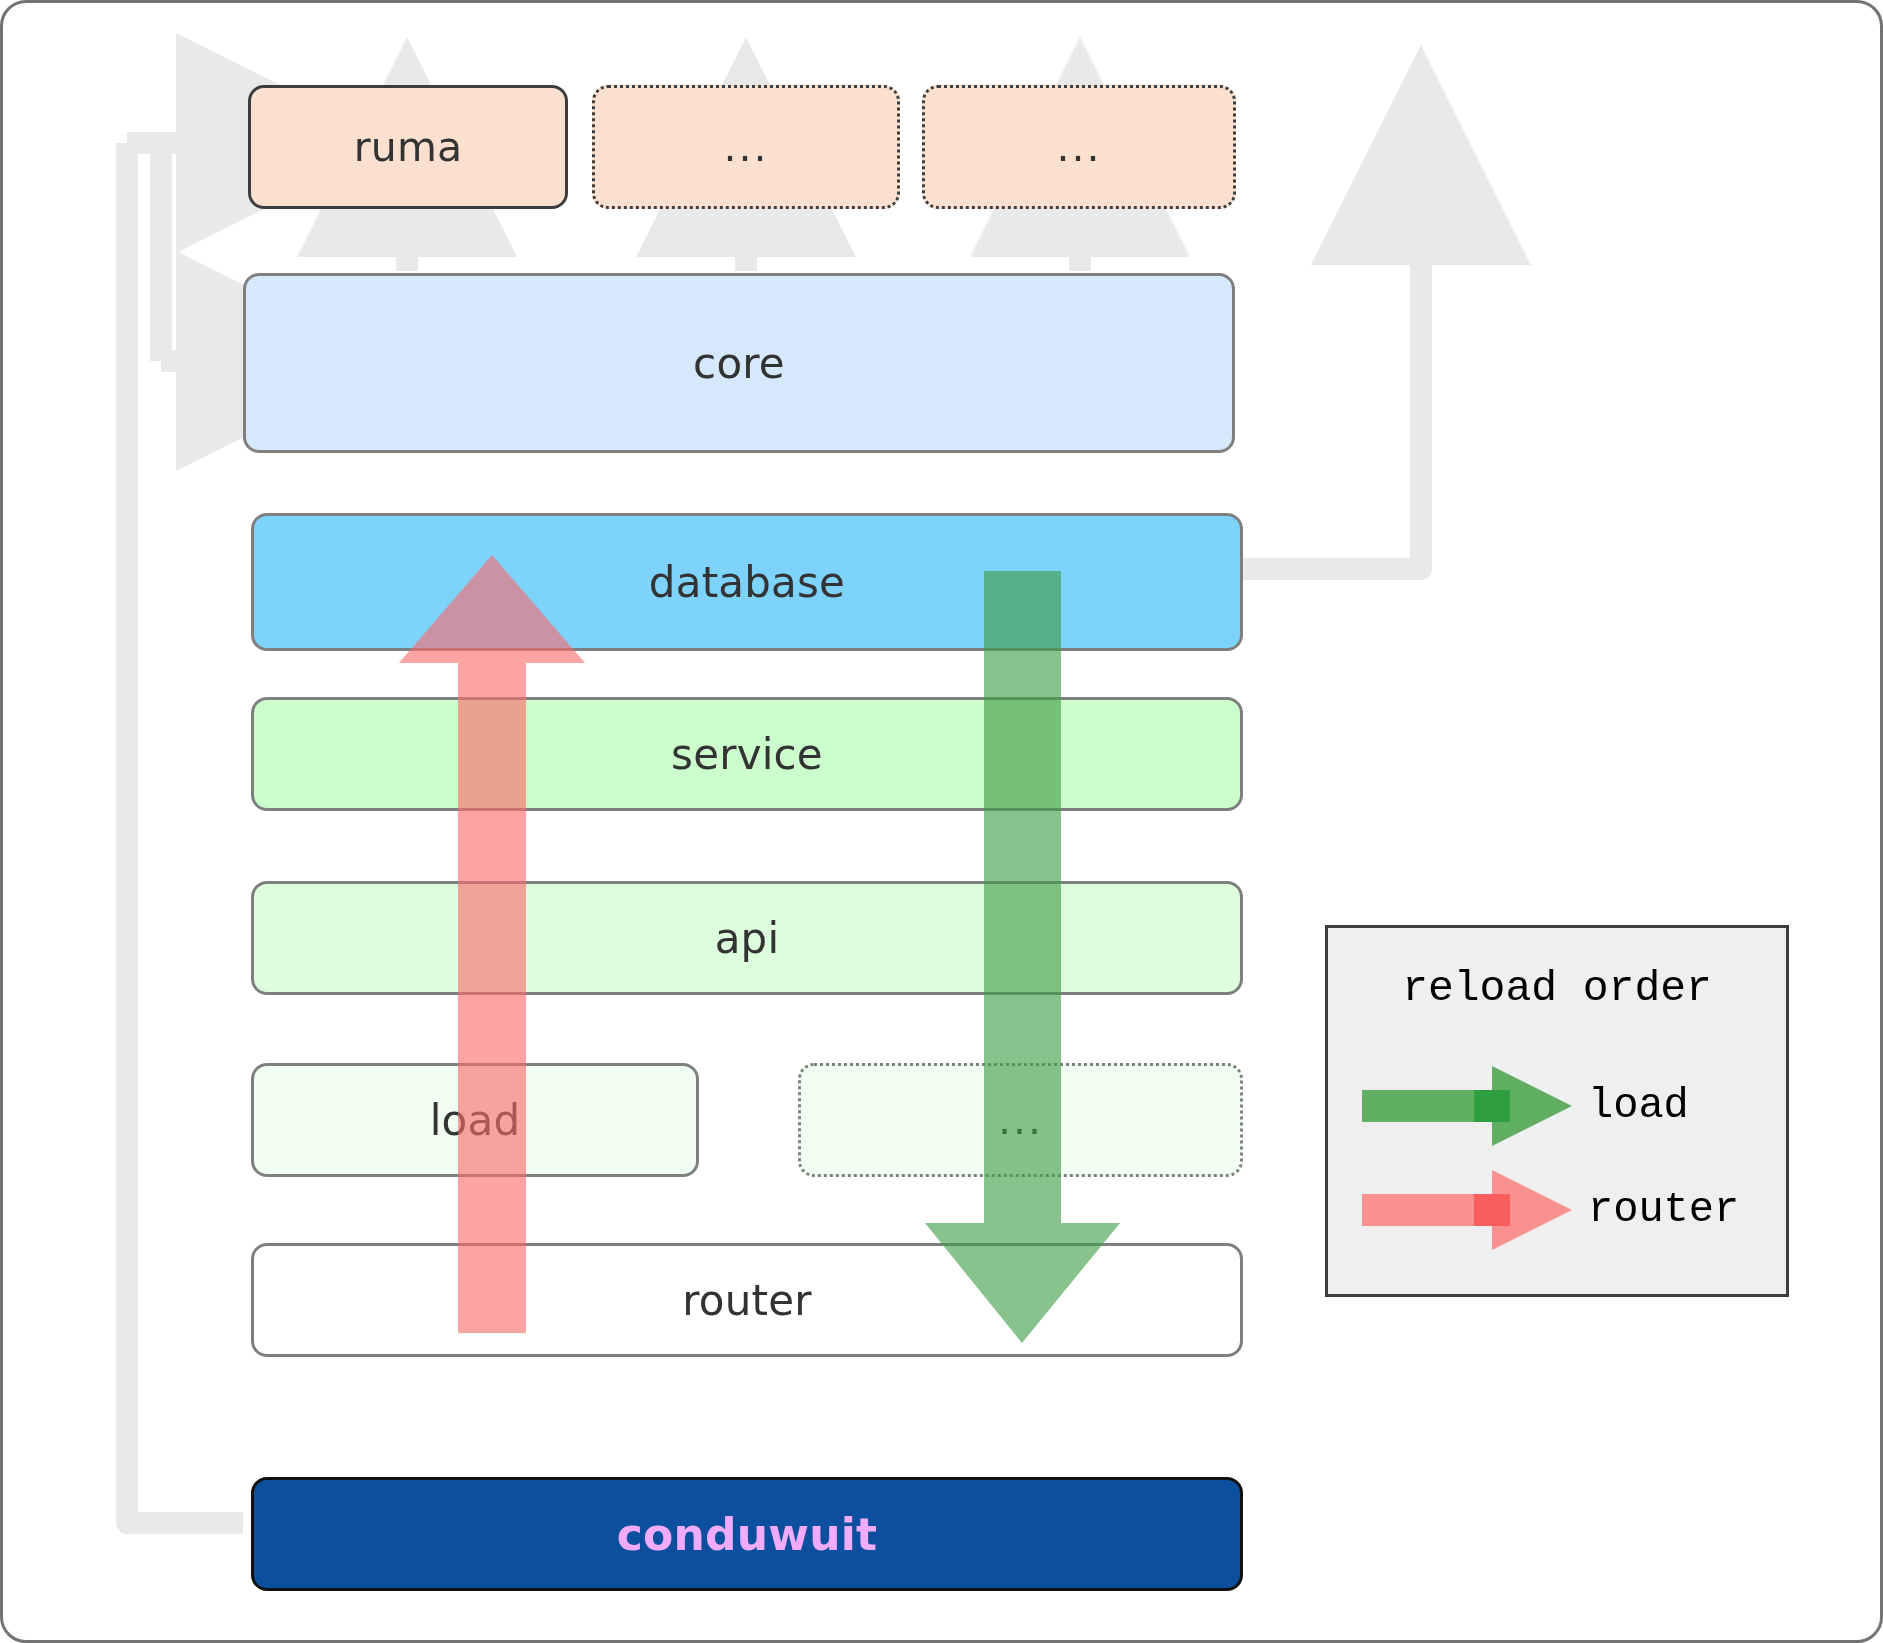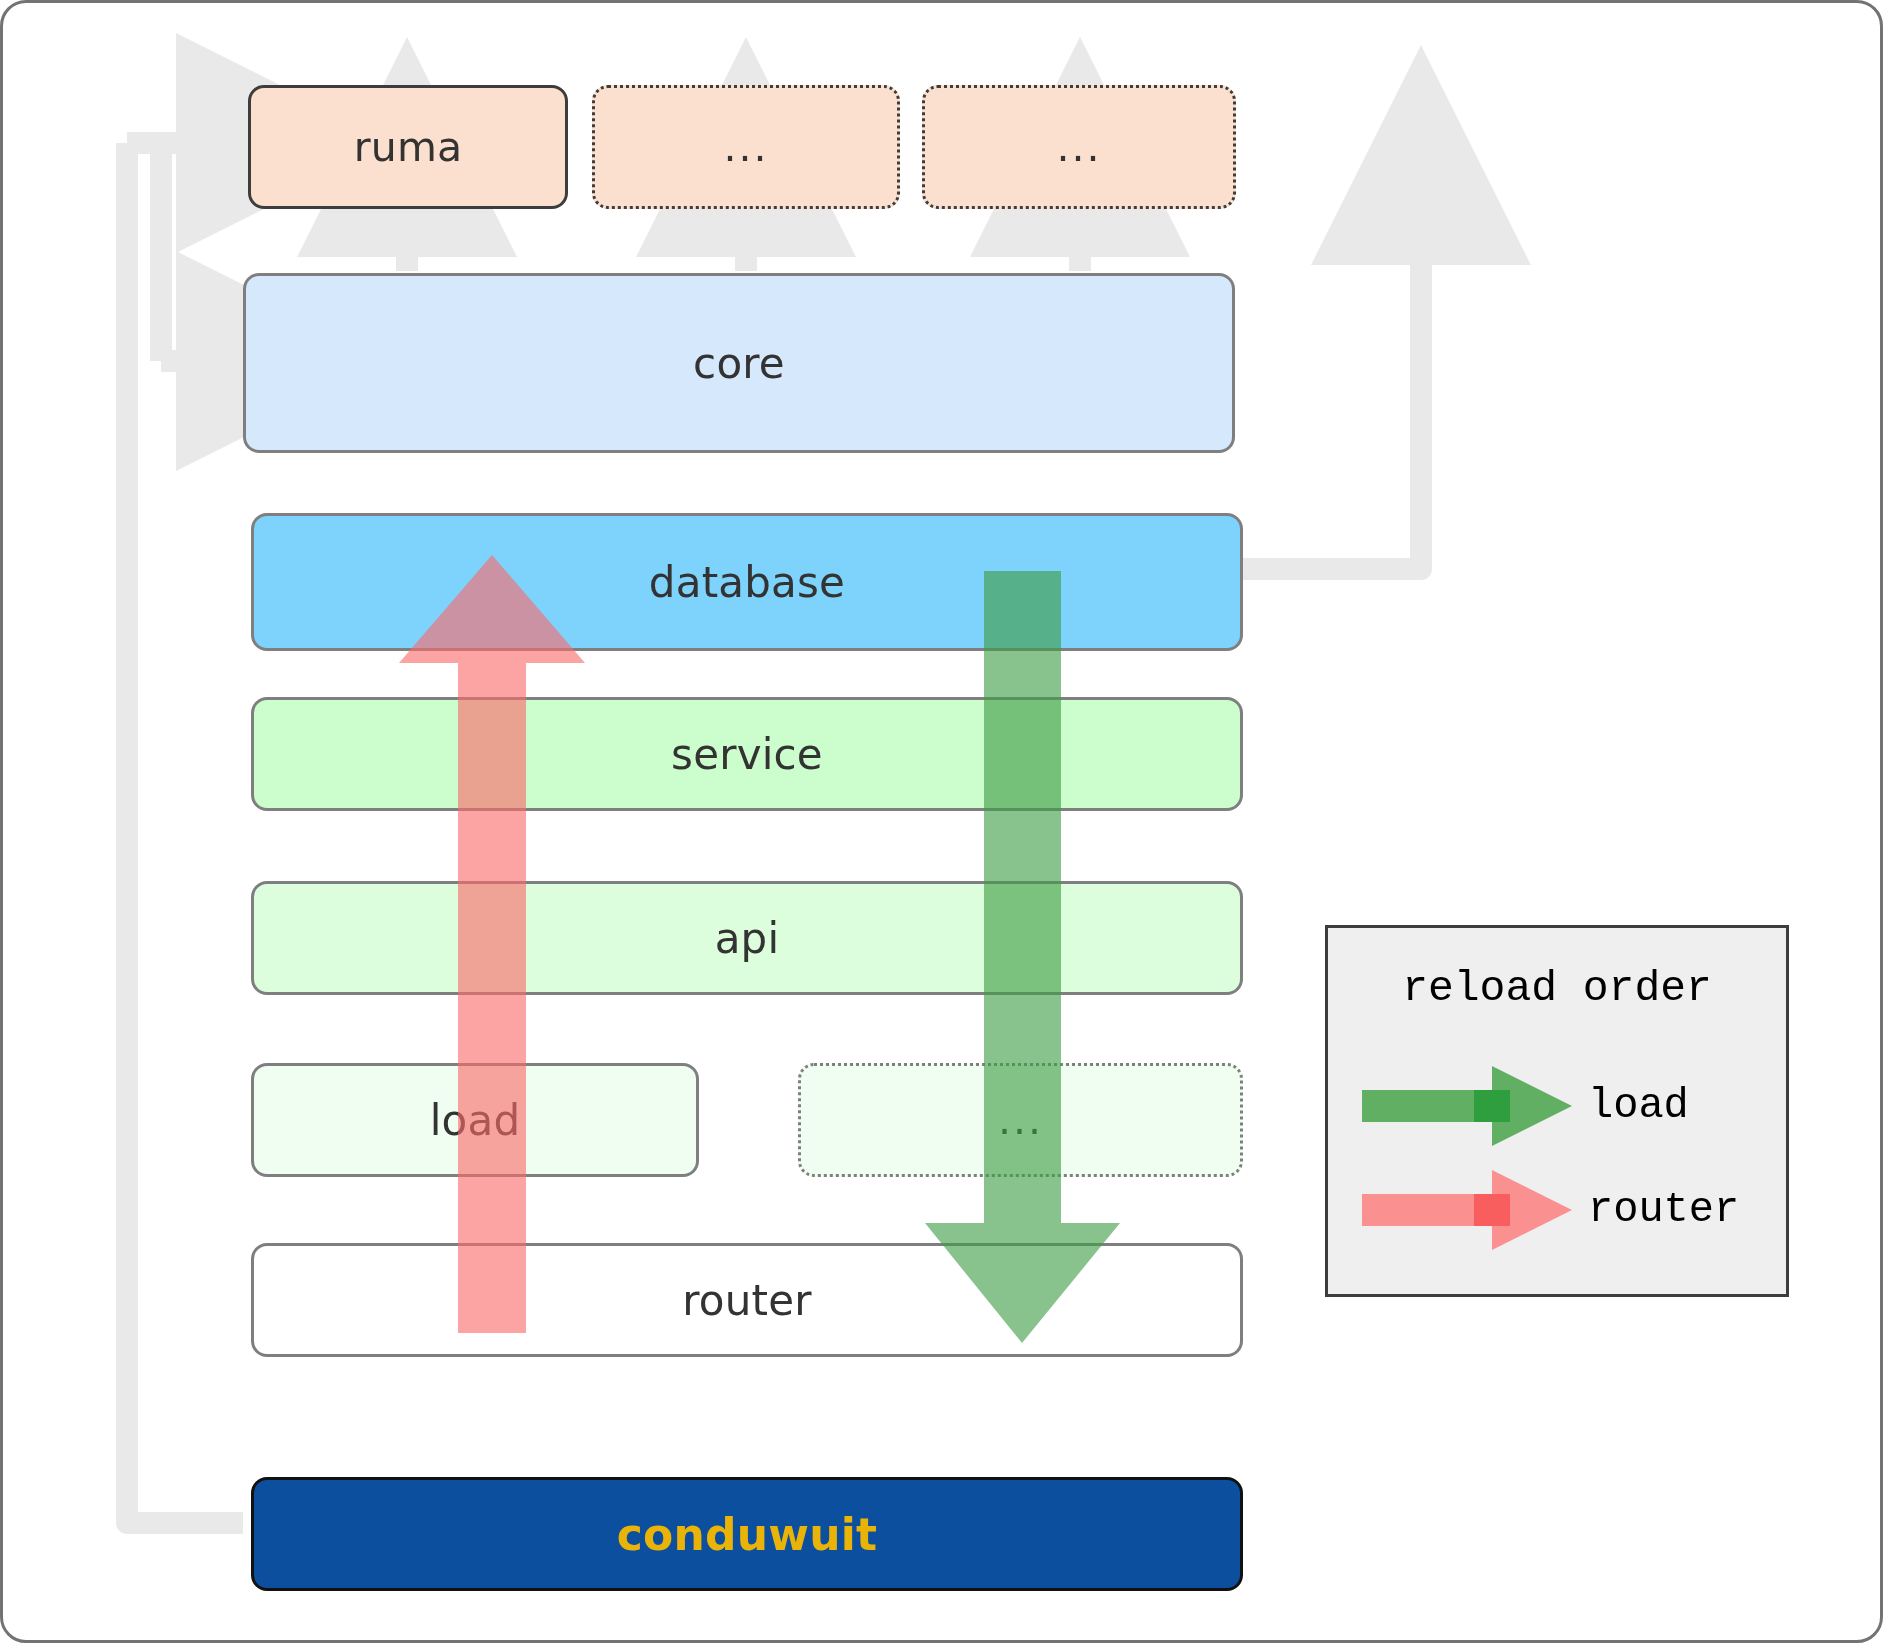--- a/index.html
+++ b/index.html
@@ -172,21 +172,21 @@
   <div class="node stack dotted" style="left:795px; top:1060px; width:445px; height:114px; background:#effef0;">
     <span class="node-label dots-label">...</span>
   </div>
 
   <div class="node stack" style="left:248px; top:1240px; width:992px; height:114px; background:#ffffff;">
     <span class="node-label">router</span>
   </div>
 
   <div class="node" style="left:248px; top:1474px; width:992px; height:114px;
               background:#0b4f9e; border:3px solid #111111; border-radius:16px;">
-    <span class="node-label" style="color:#eab308; font-size:44px; font-weight:bold;">conduwuit</span>
+    <span class="node-label" style="color:#f0abfc; font-size:44px; font-weight:bold;">conduwuit</span>
   </div>
 
   <svg class="svg-layer" viewBox="0 0 1883 1643" xmlns="http://www.w3.org/2000/svg" style="z-index:5;">
 
     <g opacity="0.62">
       <path d="M455,1330 L455,660 L396,660 L489,552 L582,660 L523,660 L523,1330 Z" fill="#fa6a6a"></path>
     </g>
 
     <g opacity="0.62">
       <path d="M981,568 L1058,568 L1058,1220 L1117,1220 L1019,1340 L922,1220 L981,1220 Z" fill="#3f9c45"></path>

